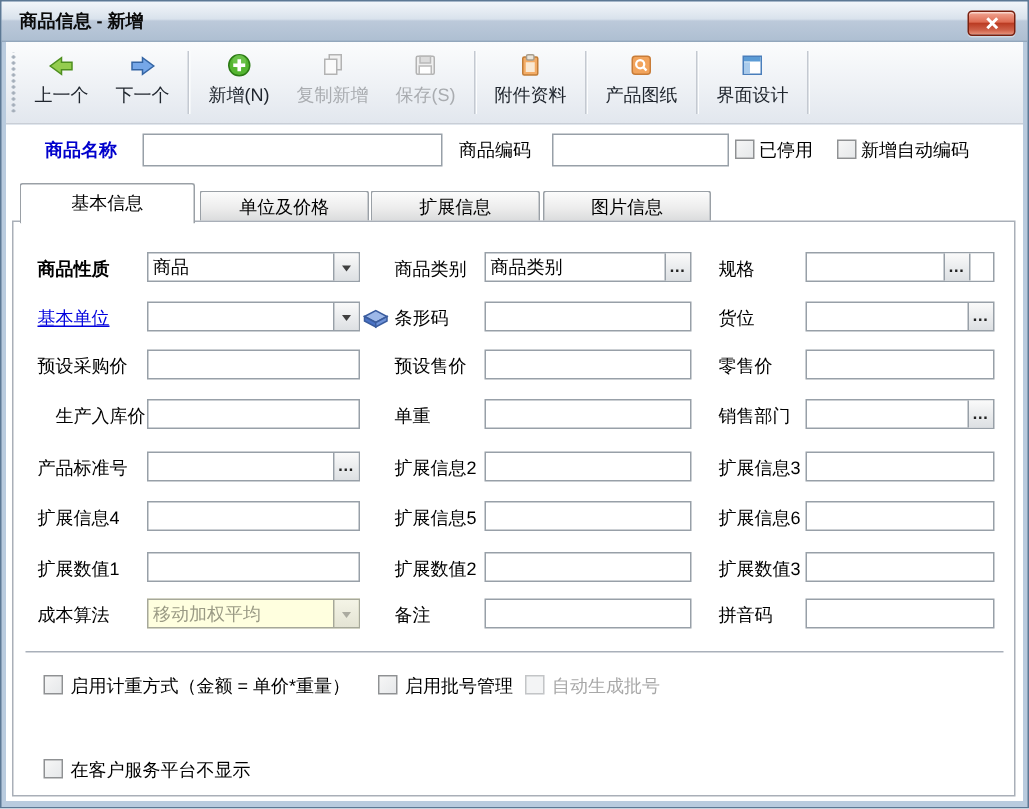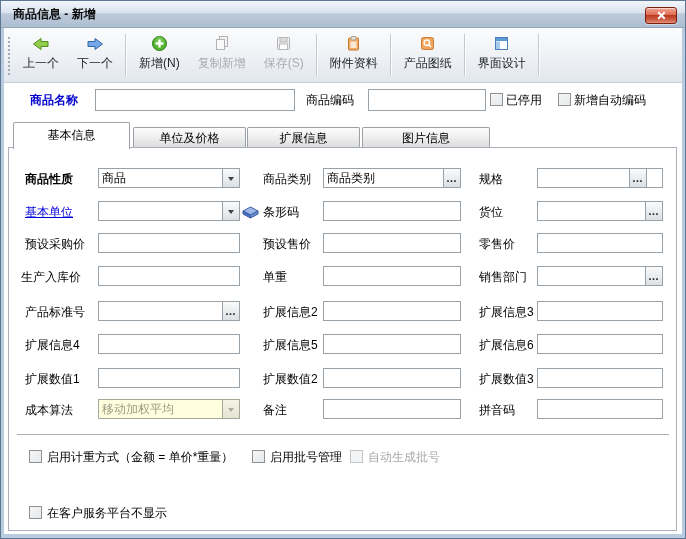--- a/index.html
+++ b/index.html
@@ -239,21 +239,21 @@
     <span class="lbl" style="left:302px; top:6px;">商品编码</span>
     <input class="txt" style="left: 364px; top: 6px; width: 118px;" value="">
     <span class="cb" style="left:486px; top:10px;"></span>
     <span class="lbl" style="left:502px; top:6px;">已停用</span>
     <span class="cb" style="left:554px; top:10px;"></span>
     <span class="lbl" style="left:570px; top:6px;">新增自动编码</span>
 
     <div class="tab active" style="left:9px; top:39px; width:117px;">基本信息</div>
     <div class="tab inactive" style="left:129px; top:44px; width:113px;">单位及价格</div>
     <div class="tab inactive" style="left:243px; top:44px; width:113px;">扩展信息</div>
-    <div class="tab inactive" style="left:358px; top:44px; width:128px;">图片信息</div>
+    <div class="tab inactive" style="left:358px; top:44px; width:112px;">图片信息</div>
 
     <div class="panel">
 
       <span class="lbl" style="left:16px; top:20px;font-weight:bold;">商品性质</span>
       <div class="fbox" style="left:89px; top:20px; width:142px;">
         <span class="fval">商品</span>
         <span class="sbtn">
             <i class="tri"></i>
           </span>
       </div>
@@ -305,21 +305,21 @@
       </div>
       <span class="lbl" style="left:254px; top:85px;">预设售价</span>
       <div class="fbox" style="left:314px; top:85px; width:138px;">
         <input value="" style="">
       </div>
       <span class="lbl" style="left:470px; top:85px;">零售价</span>
       <div class="fbox" style="left:528px; top:85px; width:126px;">
         <input value="" style="">
       </div>
 
-      <span class="lbl" style="left:12px; top:118px;">生产入库价</span>
+      <span class="lbl" style="left:28px; top:118px;">生产入库价</span>
       <div class="fbox" style="left:89px; top:118px; width:142px;">
         <input value="" style="">
       </div>
       <span class="lbl" style="left:254px; top:118px;">单重</span>
       <div class="fbox" style="left:314px; top:118px; width:138px;">
         <input value="" style="">
       </div>
       <span class="lbl" style="left:470px; top:118px;">销售部门</span>
       <div class="fbox" style="left:528px; top:118px; width:126px;">
         <input value="" style="">

